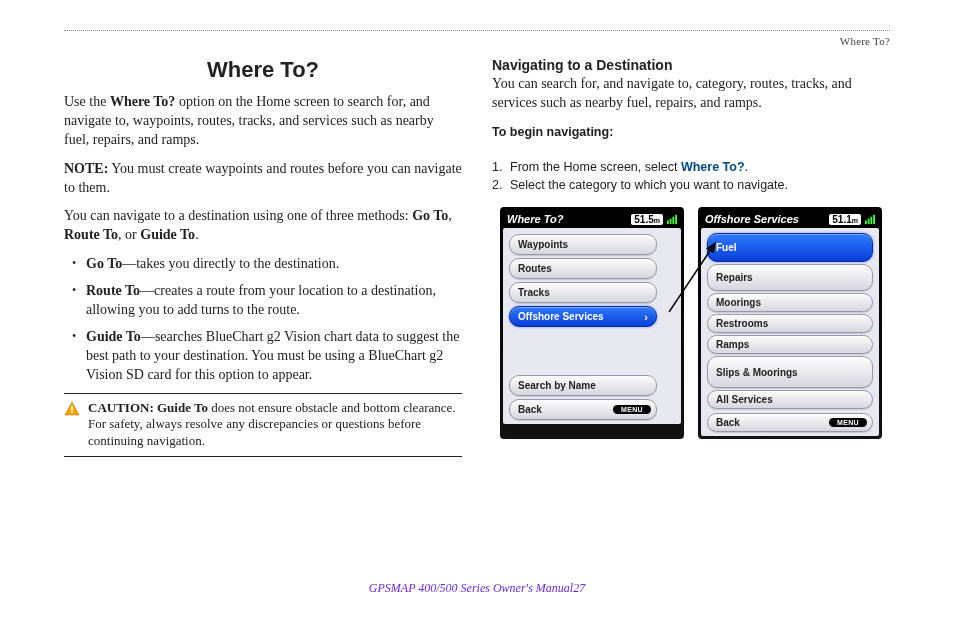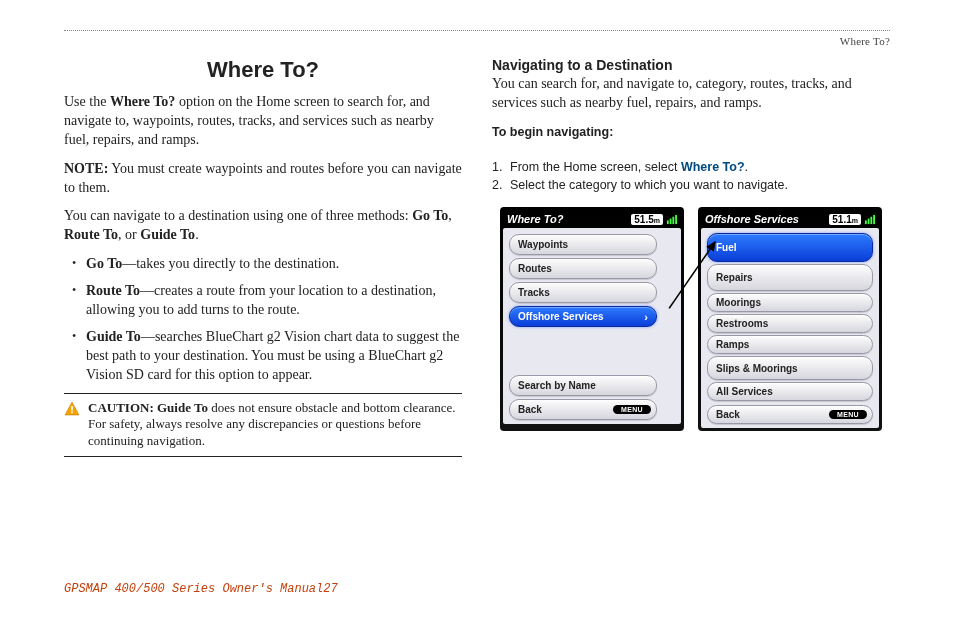--- a/index.html
+++ b/index.html
@@ -100,25 +100,25 @@
     position: absolute;
     left: 0;
   }
   .step-strong { font-weight: bold; color: #004a80; }
   .footer {
     position: absolute;
     bottom: 22px;
     left: 64px;
     right: 64px;
     display: flex;
-    justify-content: flex-start;
-    font-family: Liberation Mono, monospace;
+    justify-content: center;
+    font-family: Liberation Serif, serif;
     font-style: italic;
     font-size: 12px;
-    color: #c2410c;
+    color: #6d28d9;
   }
 
   
   .device-shots {
     display: flex;
     gap: 14px;
     justify-content: center;
     position: relative;
     margin-top: 4px;
   }
@@ -347,21 +347,21 @@
               </div>
             <div class="btn" style="height:19px;">
                 <span>Moorings</span>
               </div>
             <div class="btn" style="height:19px;">
                 <span>Restrooms</span>
               </div>
             <div class="btn" style="height:19px;">
                 <span>Ramps</span>
               </div>
-            <div class="btn" style="height:24px;">
+            <div class="btn" style="height:32px;">
                 <span>Slips &amp; Moorings</span>
               </div>
             <div class="btn" style="height:19px;">
                 <span>All Services</span>
               </div>
             <div class="gap"></div>
             <div class="btn dark" style="height:19px;">
                 <span>Back</span>
                 <span class="pill">MENU</span>
               </div>

